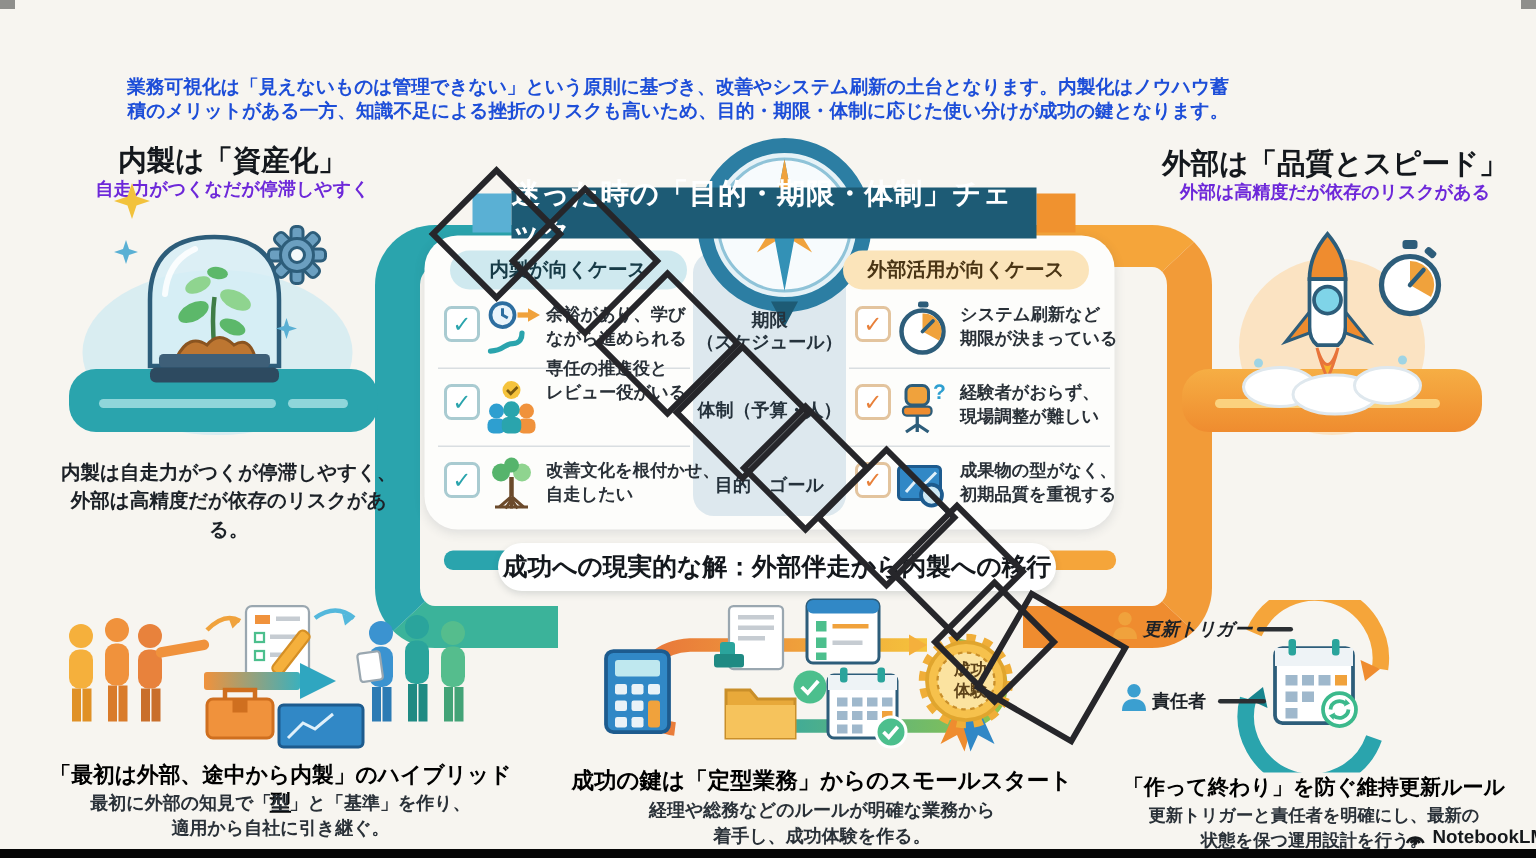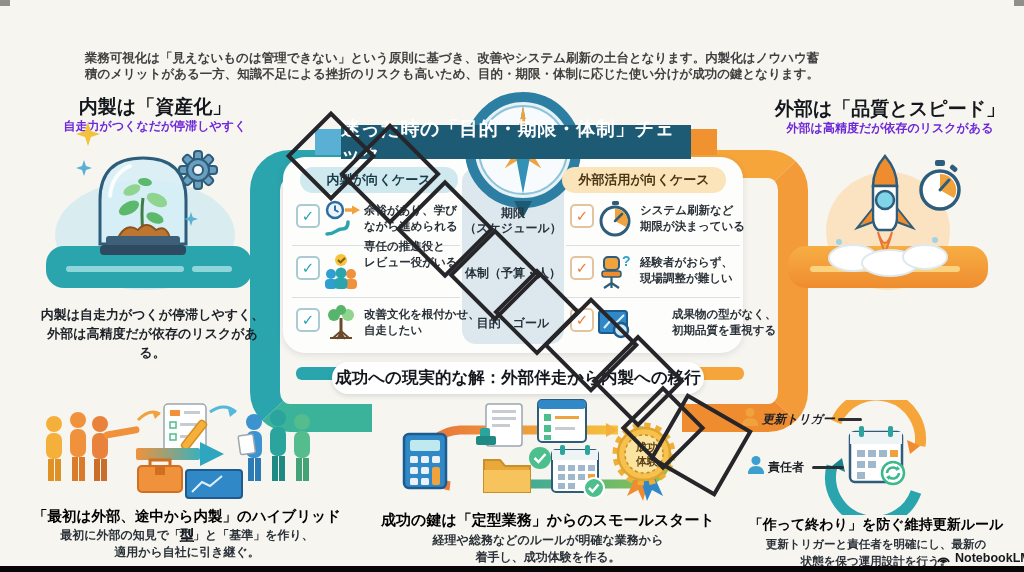--- a/index.html
+++ b/index.html
@@ -5,21 +5,21 @@
   html,body{margin:0;padding:0;background:#e9e7e2;}
   #stage{position:relative;width:1024px;height:572px;background:#f7f5f0;overflow:hidden;
          font-family:"Liberation Sans","DejaVu Sans",sans-serif;color:#20262c;}
   .abs{position:absolute;}
   .center{text-align:center;}
   .pre{white-space:pre-line;}
   .b{font-weight:700;}
 
   
   .title{left:0;top:14px;width:1024px;font-size:26px;font-weight:800;letter-spacing:0.5px;color:#14181d;}
-  .sub{left:0;width:904px;font-size:12.5px;font-weight:700;color:#404040;}
+  .sub{left:0;width:904px;font-size:12.5px;font-weight:700;color:#1d4ed8;}
 
   
   .branch-h{font-size:19px;font-weight:800;color:#14181d;}
   .branch-s{font-size:12px;font-weight:700;color:#6d28d9;}
 
   
   .band-left{left:250px;top:150px;width:92px;height:226px;z-index:1;
     border-left:30px solid #2aa4ad;border-top:28px solid #2aa4ad;border-bottom:28px solid #3bb39a;
     border-radius:40px 0 0 40px;}
   .band-right{left:682px;top:150px;width:96px;height:226px;z-index:1;
@@ -241,21 +241,21 @@
   <div class="case-tx pre" style="left:640px;top:255px;">経験者がおらず、
 現場調整が難しい</div>
 
   <div class="chk chk-o" style="left:570px;top:308px;">✓</div>
   <svg class="case-ic" style="left:596px;top:304px;" viewBox="0 0 38 38">
     <rect x="3" y="7" width="28" height="22" rx="2.5" fill="#3188c6" stroke="#1d5b8e" stroke-width="2"></rect>
     <path d="M8 24 l7 -8 l5 3 l8 -8" stroke="#dff0fa" stroke-width="2" fill="none"></path>
     <circle cx="25" cy="26" r="7" fill="#cfe9f5" stroke="#1d5b8e" stroke-width="2.5"></circle>
     <path d="M30 31 L36 37" stroke="#1d5b8e" stroke-width="3.5" stroke-linecap="round"></path>
   </svg>
-  <div class="case-tx pre" style="left:672px;top:307px;">成果物の型がなく、
+  <div class="case-tx pre" style="left:640px;top:307px;">成果物の型がなく、
 初期品質を重視する</div>
 
   <div class="abs note-l center pre">内製は自走力がつくが停滞しやすく、
 外部は高精度だが依存のリスクがある。</div>
 
   <div class="abs banner2">成功への現実的な解：外部伴走から内製への移行</div>
 
   <svg class="abs" style="left:38px;top:402px;z-index:5;" width="290" height="100" viewBox="0 0 290 100">
     <defs>
       <linearGradient id="gba" x1="0" y1="0" x2="1" y2="0">

